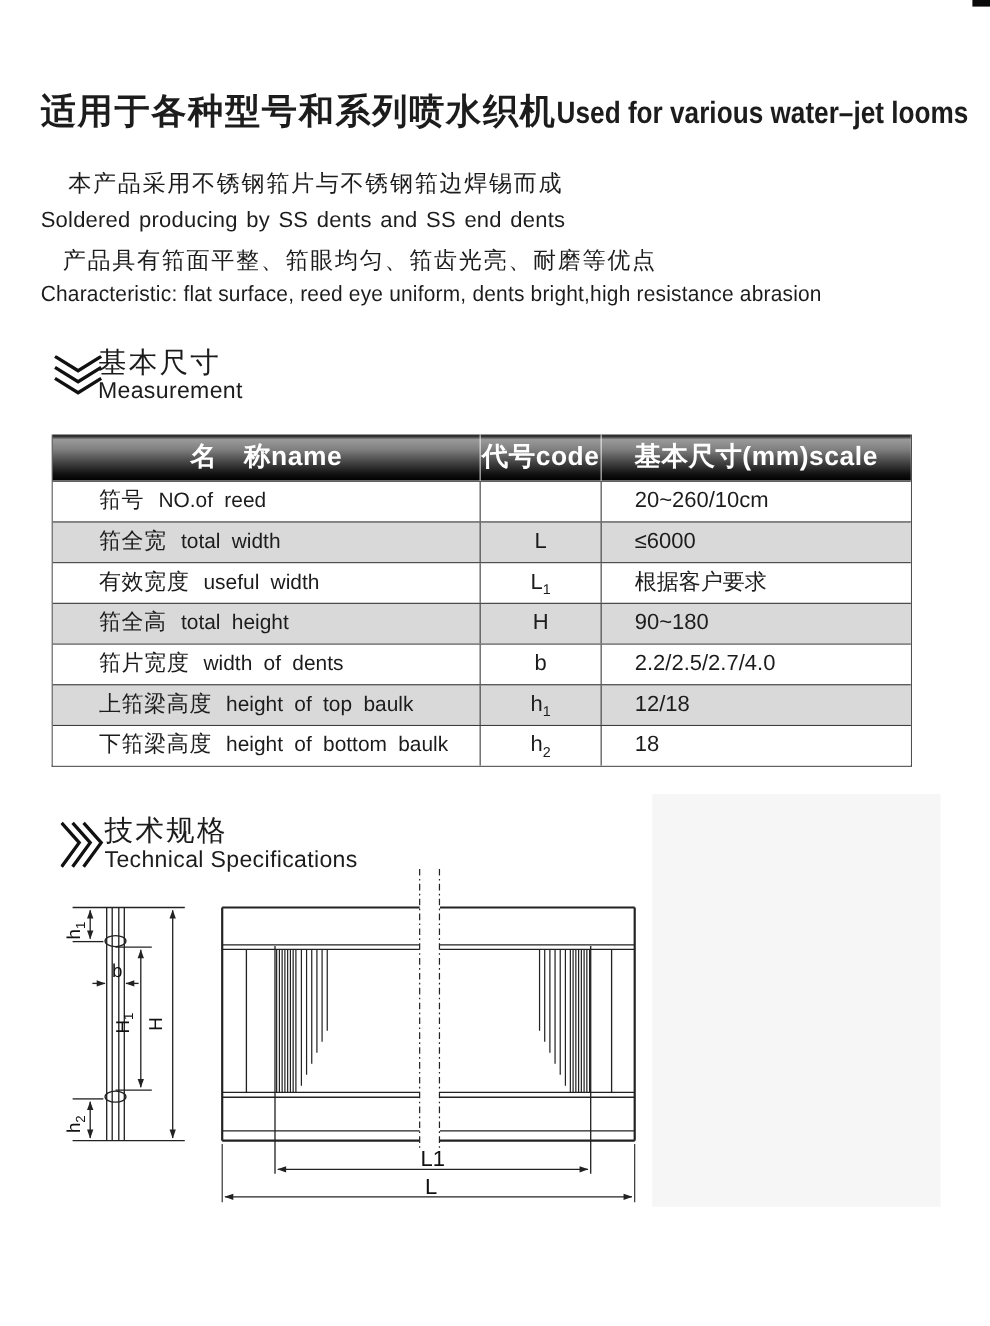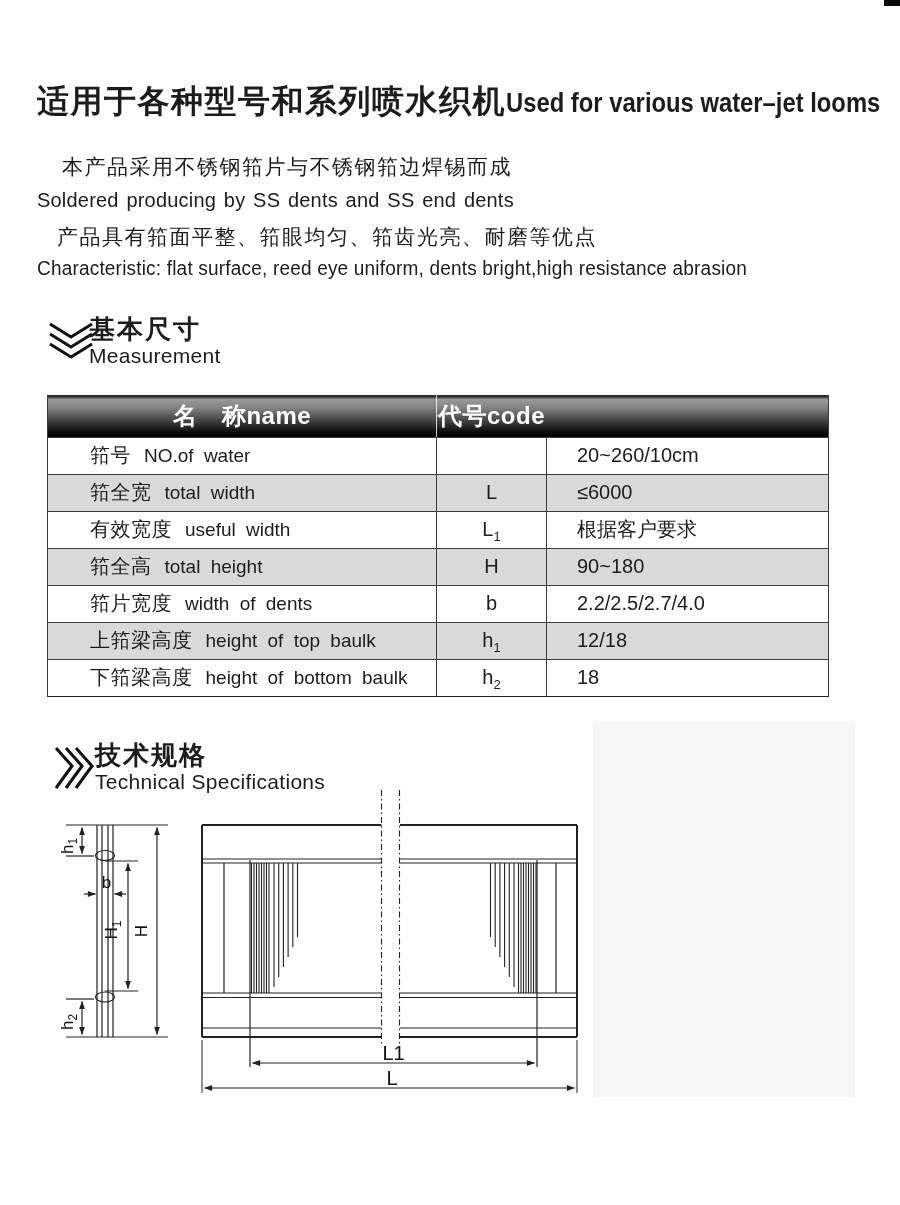--- a/index.html
+++ b/index.html
@@ -14,21 +14,21 @@
   .t-en{display:inline-block;font-size:28px;font-weight:bold;letter-spacing:0;transform:scaleX(.85);transform-origin:0 70%;}
   .para{position:absolute;margin:0;white-space:nowrap;}
   .p-cn{font-size:21px;letter-spacing:1.5px;}
   .p-en{font-size:20px;letter-spacing:.2px;}
   .p1{left:46px;top:153px;margin-left:16px;}
   .p2{left:37px;top:189px;word-spacing:2px;}
   .p3{left:37px;top:223px;margin-left:20px;}
   .p4{left:37px;top:257px;transform:scaleX(.95);transform-origin:0 0;}
 
   
-  .sec-cn{font-size:26px;font-weight:bold;letter-spacing:2px;line-height:26px;}
+  .sec-cn{font-size:26px;font-weight:normal;letter-spacing:2px;line-height:26px;}
   .sec-en{font-size:21px;letter-spacing:.3px;line-height:22px;margin-top:3px;}
   .sec1{position:absolute;left:89px;top:316px;}
   .sec2{position:absolute;left:95px;top:742px;}
   .chev{position:absolute;}
   .chev1{left:48px;top:323px;}
   .chev2{left:55px;top:746px;}
   .chev polyline{fill:none;stroke:#111;stroke-width:3;}
 
   
   .spec-table{position:absolute;left:47px;top:395px;width:780px;border-left:1px solid #3c3c3c;border-right:1px solid #3c3c3c;border-bottom:1.5px solid #222;}
@@ -80,24 +80,25 @@
   </svg>
   <div class="sec sec1">
     <div class="sec-cn">基本尺寸</div>
     <div class="sec-en">Measurement</div>
   </div>
 
   <div class="spec-table">
     <div class="thead">
       <div class="th th1">名　称name</div>
       <div class="th th2">代号code</div>
-    </div>
-
-    <div class="tr">
-      <div class="td td1"><span class="cell-cn">筘号</span><span class="cell-en">NO.of water</span></div>
+      <div class="th th3">基本尺寸(mm)scale</div>
+    </div>
+
+    <div class="tr">
+      <div class="td td1"><span class="cell-cn">筘号</span><span class="cell-en">NO.of reed</span></div>
       <div class="td td2"><span></span><sub></sub></div>
       <div class="td td3">20~260/10cm</div>
     </div>
     <div class="tr alt">
       <div class="td td1"><span class="cell-cn">筘全宽</span><span class="cell-en">total width</span></div>
       <div class="td td2"><span>L</span><sub></sub></div>
       <div class="td td3">≤6000</div>
     </div>
     <div class="tr">
       <div class="td td1"><span class="cell-cn">有效宽度</span><span class="cell-en">useful width</span></div>

